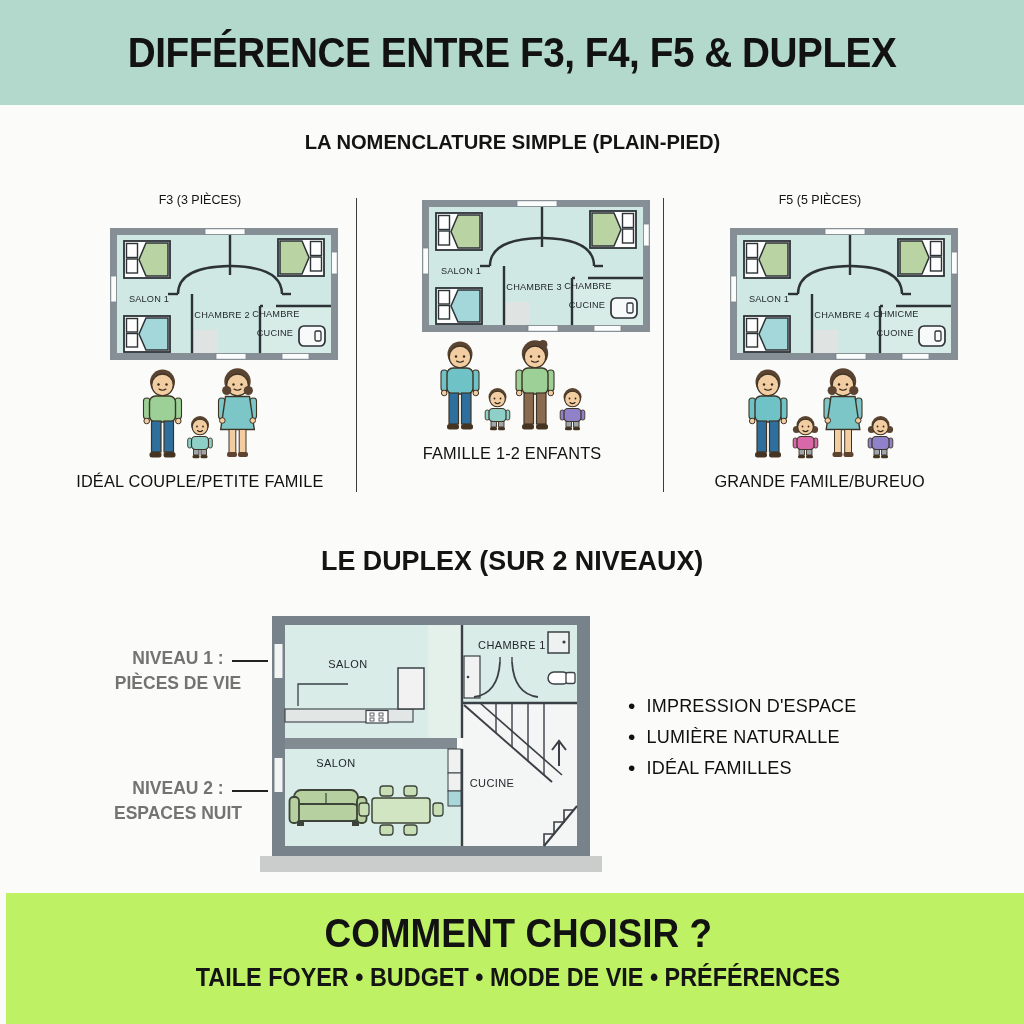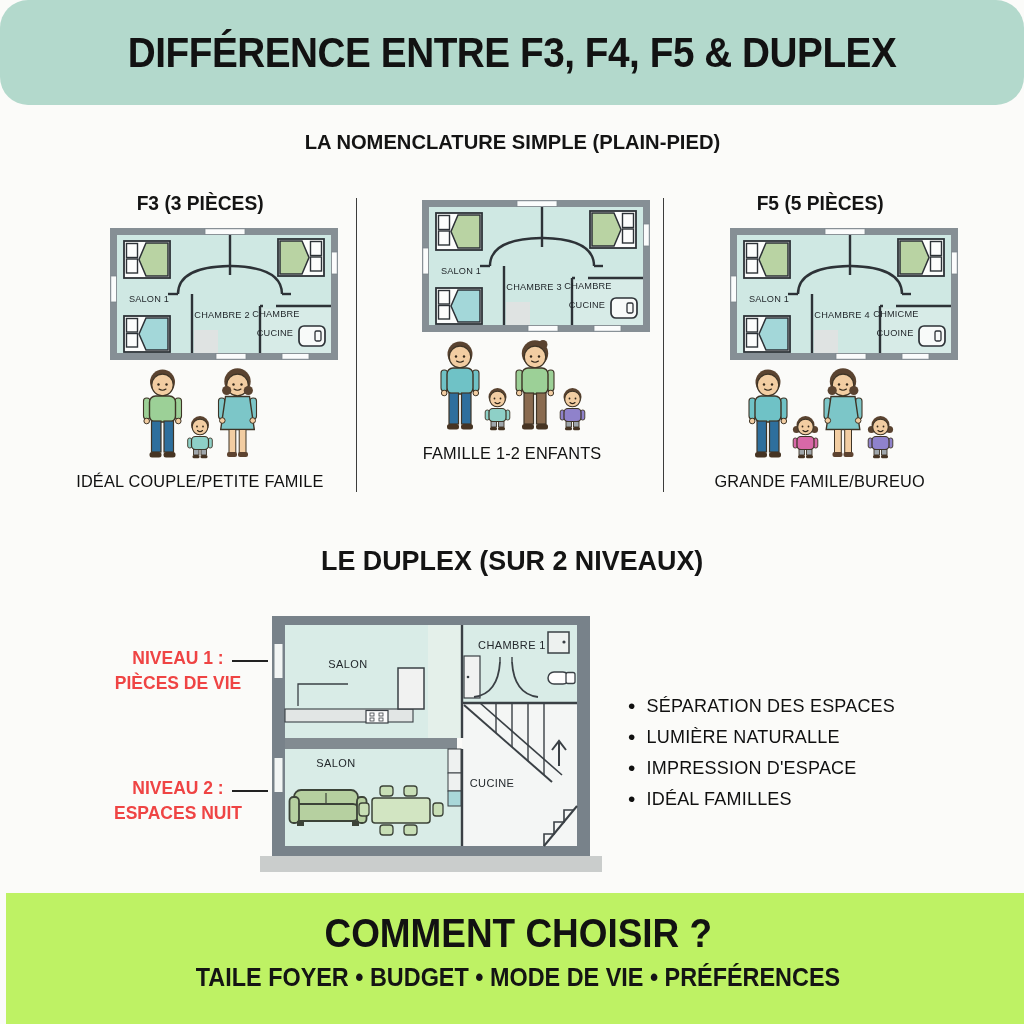--- a/index.html
+++ b/index.html
@@ -3,44 +3,44 @@
 <meta charset="utf-8">
 <style>
   html,body{margin:0;padding:0;}
   .canvas{position:relative;width:1024px;height:1024px;background:#fbfbf9;overflow:hidden;
           font-family:"Liberation Sans","DejaVu Sans",sans-serif;color:#161616;}
   .condensed{display:inline-block;transform:scaleX(0.9);transform-origin:center;white-space:nowrap;}
   .semi-condensed{display:inline-block;transform:scaleX(0.96);transform-origin:center;white-space:nowrap;}
 
   
   .band-header{position:absolute;top:0;left:0;width:1024px;height:105px;background:#b3d9cc;
-               display:flex;align-items:center;justify-content:center;border-radius:28px;}
+               display:flex;align-items:center;justify-content:center;}
   .band-header .title{font-size:43px;font-weight:800;letter-spacing:-0.5px;color:#121212;}
   .band-footer{position:absolute;top:893px;left:6px;width:1024px;height:131px;background:#bef264;text-align:center;}
   .band-footer .title{margin-top:17px;font-size:41px;font-weight:800;color:#121212;}
   .band-footer .subtitle{margin-top:5px;font-size:26px;font-weight:700;color:#141414;}
 
   
   .section-sub{position:absolute;top:130px;left:0;width:1024px;text-align:center;
                font-size:21px;font-weight:700;color:#141414;}
   .plan-col{position:absolute;top:192px;width:290px;text-align:center;}
   .plan-col.c0{left:55px;} .plan-col.c1{left:367px;} .plan-col.c2{left:675px;}
-  .plan-title{font-size:20px;font-weight:700;color:#141414;height:28px;}
+  .plan-title{font-size:13px;font-weight:400;color:#141414;height:28px;}
   .plan-slot{margin:8px auto 0;width:180px;height:132px;}
   .family-slot{margin:8px auto 0;width:150px;height:96px;}
   .plan-caption{margin-top:8px;font-size:17px;font-weight:400;letter-spacing:0.2px;color:#111;}
   .col-divider{position:absolute;top:198px;width:0;height:294px;border-left:1.6px solid #3c3c3c;}
   .col-divider.d1{left:356px;} .col-divider.d2{left:663px;}
 
   
   .duplex-title{position:absolute;top:545px;left:0;width:1024px;text-align:center;
                 font-size:28px;font-weight:700;color:#141414;}
   .duplex-wrap{position:absolute;left:260px;top:610px;width:342px;height:262px;}
   .niveau{position:absolute;width:160px;text-align:center;font-size:17.5px;font-weight:700;
-          line-height:1.45;color:#ef4444;}
+          line-height:1.45;color:#737373;}
   .niveau.n1{left:98px;top:646px;} .niveau.n2{left:98px;top:776px;}
   .connector{position:absolute;width:36px;border-top:2px solid #222;}
   .connector.k1{left:232px;top:660px;} .connector.k2{left:232px;top:790px;}
   .benefits{position:absolute;left:628px;top:690px;margin:0;padding:0;list-style:none;}
   .benefits li{font-size:18px;font-weight:400;letter-spacing:0.2px;line-height:30px;color:#101010;
                display:flex;align-items:baseline;}
   .benefits li::before{content:"•";font-size:21px;margin-right:11px;position:relative;top:1px;}
 
   .plan-label{font-size:9.2px;fill:#1f2428;letter-spacing:0.2px;}
   .dxlabel{font-size:11px;fill:#23282c;letter-spacing:0.4px;}
@@ -511,29 +511,26 @@
 
       <text x="88" y="58" text-anchor="middle" class="dxlabel">SALON</text>
       <text x="252" y="39" text-anchor="middle" class="dxlabel">CHAMBRE 1</text>
       <text x="76" y="157" text-anchor="middle" class="dxlabel">SALON</text>
       <text x="232" y="177" text-anchor="middle" class="dxlabel">CUCINE</text>
     </svg>
   </div>
 
   <ul class="benefits">
     <li>
-        <span>SÉPARATION DES ESPACES</span>
+        <span>IMPRESSION D'ESPACE</span>
       </li>
     <li>
         <span>LUMIÈRE NATURALLE</span>
       </li>
     <li>
-        <span>IMPRESSION D'ESPACE</span>
-      </li>
-    <li>
         <span>IDÉAL FAMILLES</span>
       </li>
   </ul>
 
   <div class="band-footer">
     <div class="title"><span class="condensed">COMMENT CHOISIR ?</span></div>
     <div class="subtitle"><span class="condensed">TAILE FOYER • BUDGET • MODE DE VIE • PRÉFÉRENCES</span></div>
 
   </div>
 

